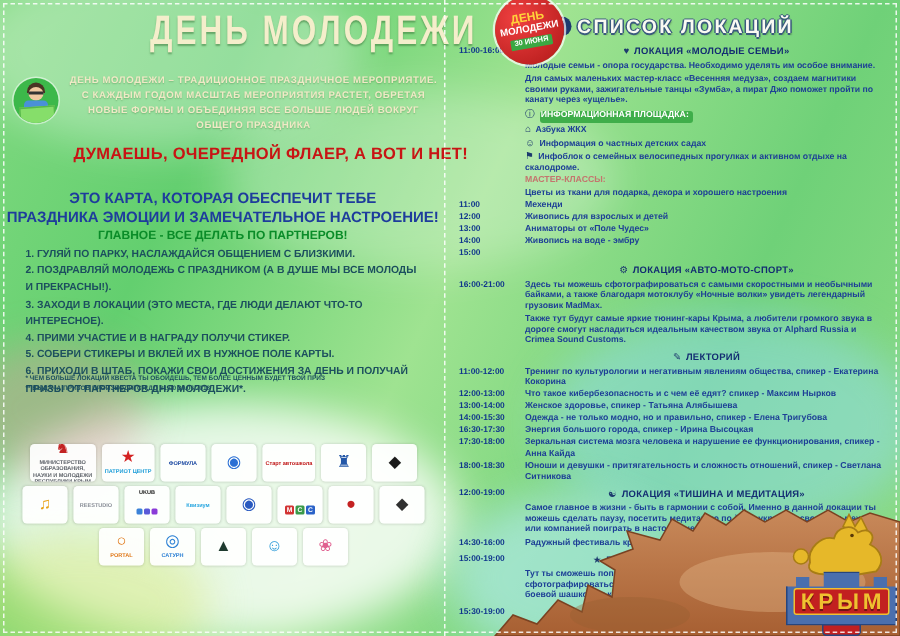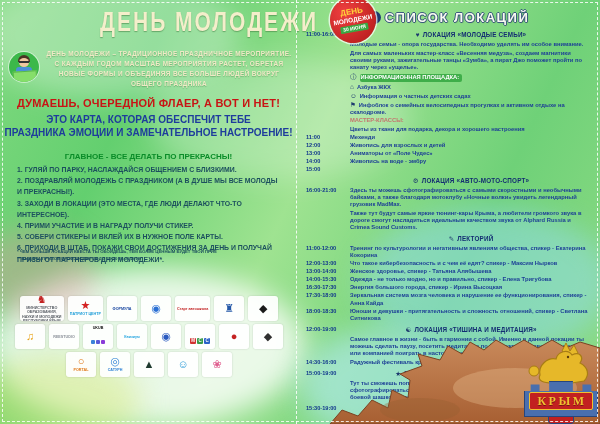--- a/index.html
+++ b/index.html
@@ -27,22 +27,22 @@
     background:#3cb84a;overflow:hidden;box-shadow:0 0 0 1px rgba(255,255,255,.5);}
   .av-hair{position:absolute;left:9px;top:3px;width:12px;height:7px;border-radius:6px 6px 0 0;background:#4a3424;}
   .av-face{position:absolute;left:10px;top:6px;width:10px;height:9px;border-radius:50%;background:#f0c8a0;}
   .av-glasses{position:absolute;left:10px;top:9px;width:10px;height:2px;background:#333;}
   .av-shirt{position:absolute;left:7px;top:15px;width:16px;height:8px;border-radius:3px;background:#4a90d8;}
   .av-map{position:absolute;left:4px;top:19px;width:22px;height:10px;background:#86de6a;border:1px solid #58b84a;transform:rotate(-4deg);}
   #left-intro{position:absolute;left:44px;top:49px;width:250px;text-align:center;
     font-size:6.4px;font-weight:bold;line-height:1.55;color:#f0e9c6;letter-spacing:.4px;
     text-shadow:0 1px 1px rgba(60,120,60,.4);}
   #claim-red{position:absolute;left:0;top:97px;width:297px;text-align:center;
-    font-size:11px;font-weight:bold;color:#c81414;letter-spacing:.2px;}
-  #claim-blue{position:absolute;left:0;top:114px;width:297px;text-align:center;
+    font-size:11px;font-weight:bold;color:#c81414;letter-spacing:.2px;padding-left:32px;}
+  #claim-blue{position:absolute;left:0;top:127px;width:297px;text-align:center;
     font-size:10px;font-weight:bold;color:#1e3c9c;line-height:1.25;}
   #instr-title{position:absolute;left:0;top:152px;width:297px;text-align:center;
     font-size:8px;font-weight:bold;color:#0a8c28;}
   #instructions{position:absolute;left:17px;top:164px;width:266px;
     font-size:6.9px;font-weight:bold;line-height:1.62;color:#1c4f5e;}
   #footnotes{position:absolute;left:17px;top:249px;width:266px;
     font-size:4.3px;font-weight:bold;line-height:1.6;color:#1c4f5e;}
   #partners-title{position:absolute;left:0;top:283px;width:297px;text-align:center;
     font-size:8px;font-weight:bold;color:#202a72;letter-spacing:.3px;}
   #partners-grid{position:absolute;left:12px;top:296px;width:274px;display:flex;flex-wrap:wrap;
@@ -91,22 +91,22 @@
   .sglyph{display:inline-block;margin-right:3px;color:#1d3a6e;font-size:6.5px;font-weight:normal;}
 
   
   #crimea-map{position:absolute;left:300px;top:330px;width:300px;height:94px;z-index:3;pointer-events:none;}
   #emblem{position:absolute;left:522px;top:341px;width:76px;height:83px;z-index:4;}
   #emblem-banner{position:absolute;left:2px;top:40px;width:72px;height:34px;background:#4a6fae;
     border:1px solid #27457c;
     clip-path:polygon(0% 28%,9% 28%,9% 10%,21% 10%,21% 28%,34% 28%,34% 0%,66% 0%,66% 28%,79% 28%,79% 10%,91% 10%,91% 28%,100% 28%,100% 100%,0% 100%);}
   #emblem-plate{position:absolute;left:7px;top:51px;width:62px;height:16px;background:#c22020;
     border:1px solid #f0c030;border-radius:2px;display:flex;align-items:center;justify-content:center;}
-  #emblem-word{font-size:12px;font-weight:bold;color:#f0c030;letter-spacing:2.5px;padding-left:2px;
-    text-shadow:0 1px 0 rgba(0,0,0,.4);font-family:Liberation Serif, serif;}
+  #emblem-word{font-size:15px;font-weight:bold;color:#f0c030;letter-spacing:2.5px;padding-left:2px;
+    text-shadow:0 1px 0 rgba(0,0,0,.4);}
   #emblem-base{position:absolute;left:26px;top:75px;width:24px;height:6px;background:#c22020;border:1px solid #27457c;border-radius:0 0 3px 3px;}
   #watermark{position:absolute;left:366px;top:390px;z-index:4;font-family:"DejaVu Serif",serif;
     font-weight:bold;font-size:23px;letter-spacing:1px;color:rgba(125,125,125,.5);
     text-shadow:0 1px 0 rgba(255,255,255,.35);pointer-events:none;}
 </style>
 </head>
 <body>
 
 <div id="stage">
 
@@ -126,21 +126,21 @@
       <div class="av-glasses"></div>
       <div class="av-shirt"></div>
       <div class="av-map"></div>
     </div>
     <div id="left-intro">ДЕНЬ МОЛОДЕЖИ – ТРАДИЦИОННОЕ ПРАЗДНИЧНОЕ МЕРОПРИЯТИЕ. С КАЖДЫМ ГОДОМ МАСШТАБ МЕРОПРИЯТИЯ РАСТЕТ, ОБРЕТАЯ НОВЫЕ ФОРМЫ И ОБЪЕДИНЯЯ ВСЕ БОЛЬШЕ ЛЮДЕЙ ВОКРУГ ОБЩЕГО ПРАЗДНИКА</div>
     <div id="claim-red">ДУМАЕШЬ, ОЧЕРЕДНОЙ ФЛАЕР, А ВОТ И НЕТ!</div>
     <div id="claim-blue">
       <div>ЭТО КАРТА, КОТОРАЯ ОБЕСПЕЧИТ ТЕБЕ</div>
       <div>ПРАЗДНИКА ЭМОЦИИ И ЗАМЕЧАТЕЛЬНОЕ НАСТРОЕНИЕ!</div>
     </div>
-    <div id="instr-title">ГЛАВНОЕ - ВСЕ ДЕЛАТЬ ПО ПРЕКРАСНЫ!</div>
+    <div id="instr-title">ГЛАВНОЕ - ВСЕ ДЕЛАТЬ ПО ПАРТНЕРОВ!</div>
     <div id="instructions">
         <div>1. ГУЛЯЙ ПО ПАРКУ, НАСЛАЖДАЙСЯ ОБЩЕНИЕМ С БЛИЗКИМИ.</div>
         <div>2. ПОЗДРАВЛЯЙ МОЛОДЕЖЬ С ПРАЗДНИКОМ (А В ДУШЕ МЫ ВСЕ МОЛОДЫ И ПРЕКРАСНЫ!).</div>
         <div>3. ЗАХОДИ В ЛОКАЦИИ (ЭТО МЕСТА, ГДЕ ЛЮДИ ДЕЛАЮТ ЧТО-ТО ИНТЕРЕСНОЕ).</div>
         <div>4. ПРИМИ УЧАСТИЕ И В НАГРАДУ ПОЛУЧИ СТИКЕР.</div>
         <div>5. СОБЕРИ СТИКЕРЫ И ВКЛЕЙ ИХ В НУЖНОЕ ПОЛЕ КАРТЫ.</div>
         <div>6. ПРИХОДИ В ШТАБ, ПОКАЖИ СВОИ ДОСТИЖЕНИЯ ЗА ДЕНЬ И ПОЛУЧАЙ ПРИЗЫ ОТ ПАРТНЕРОВ ДНЯ МОЛОДЕЖИ*.</div>
       </div>
     <div id="footnotes">
         <div>* ЧЕМ БОЛЬШЕ ЛОКАЦИЙ КВЕСТА ТЫ ОБОЙДЕШЬ, ТЕМ БОЛЕЕ ЦЕННЫМ БУДЕТ ТВОЙ ПРИЗ</div>

